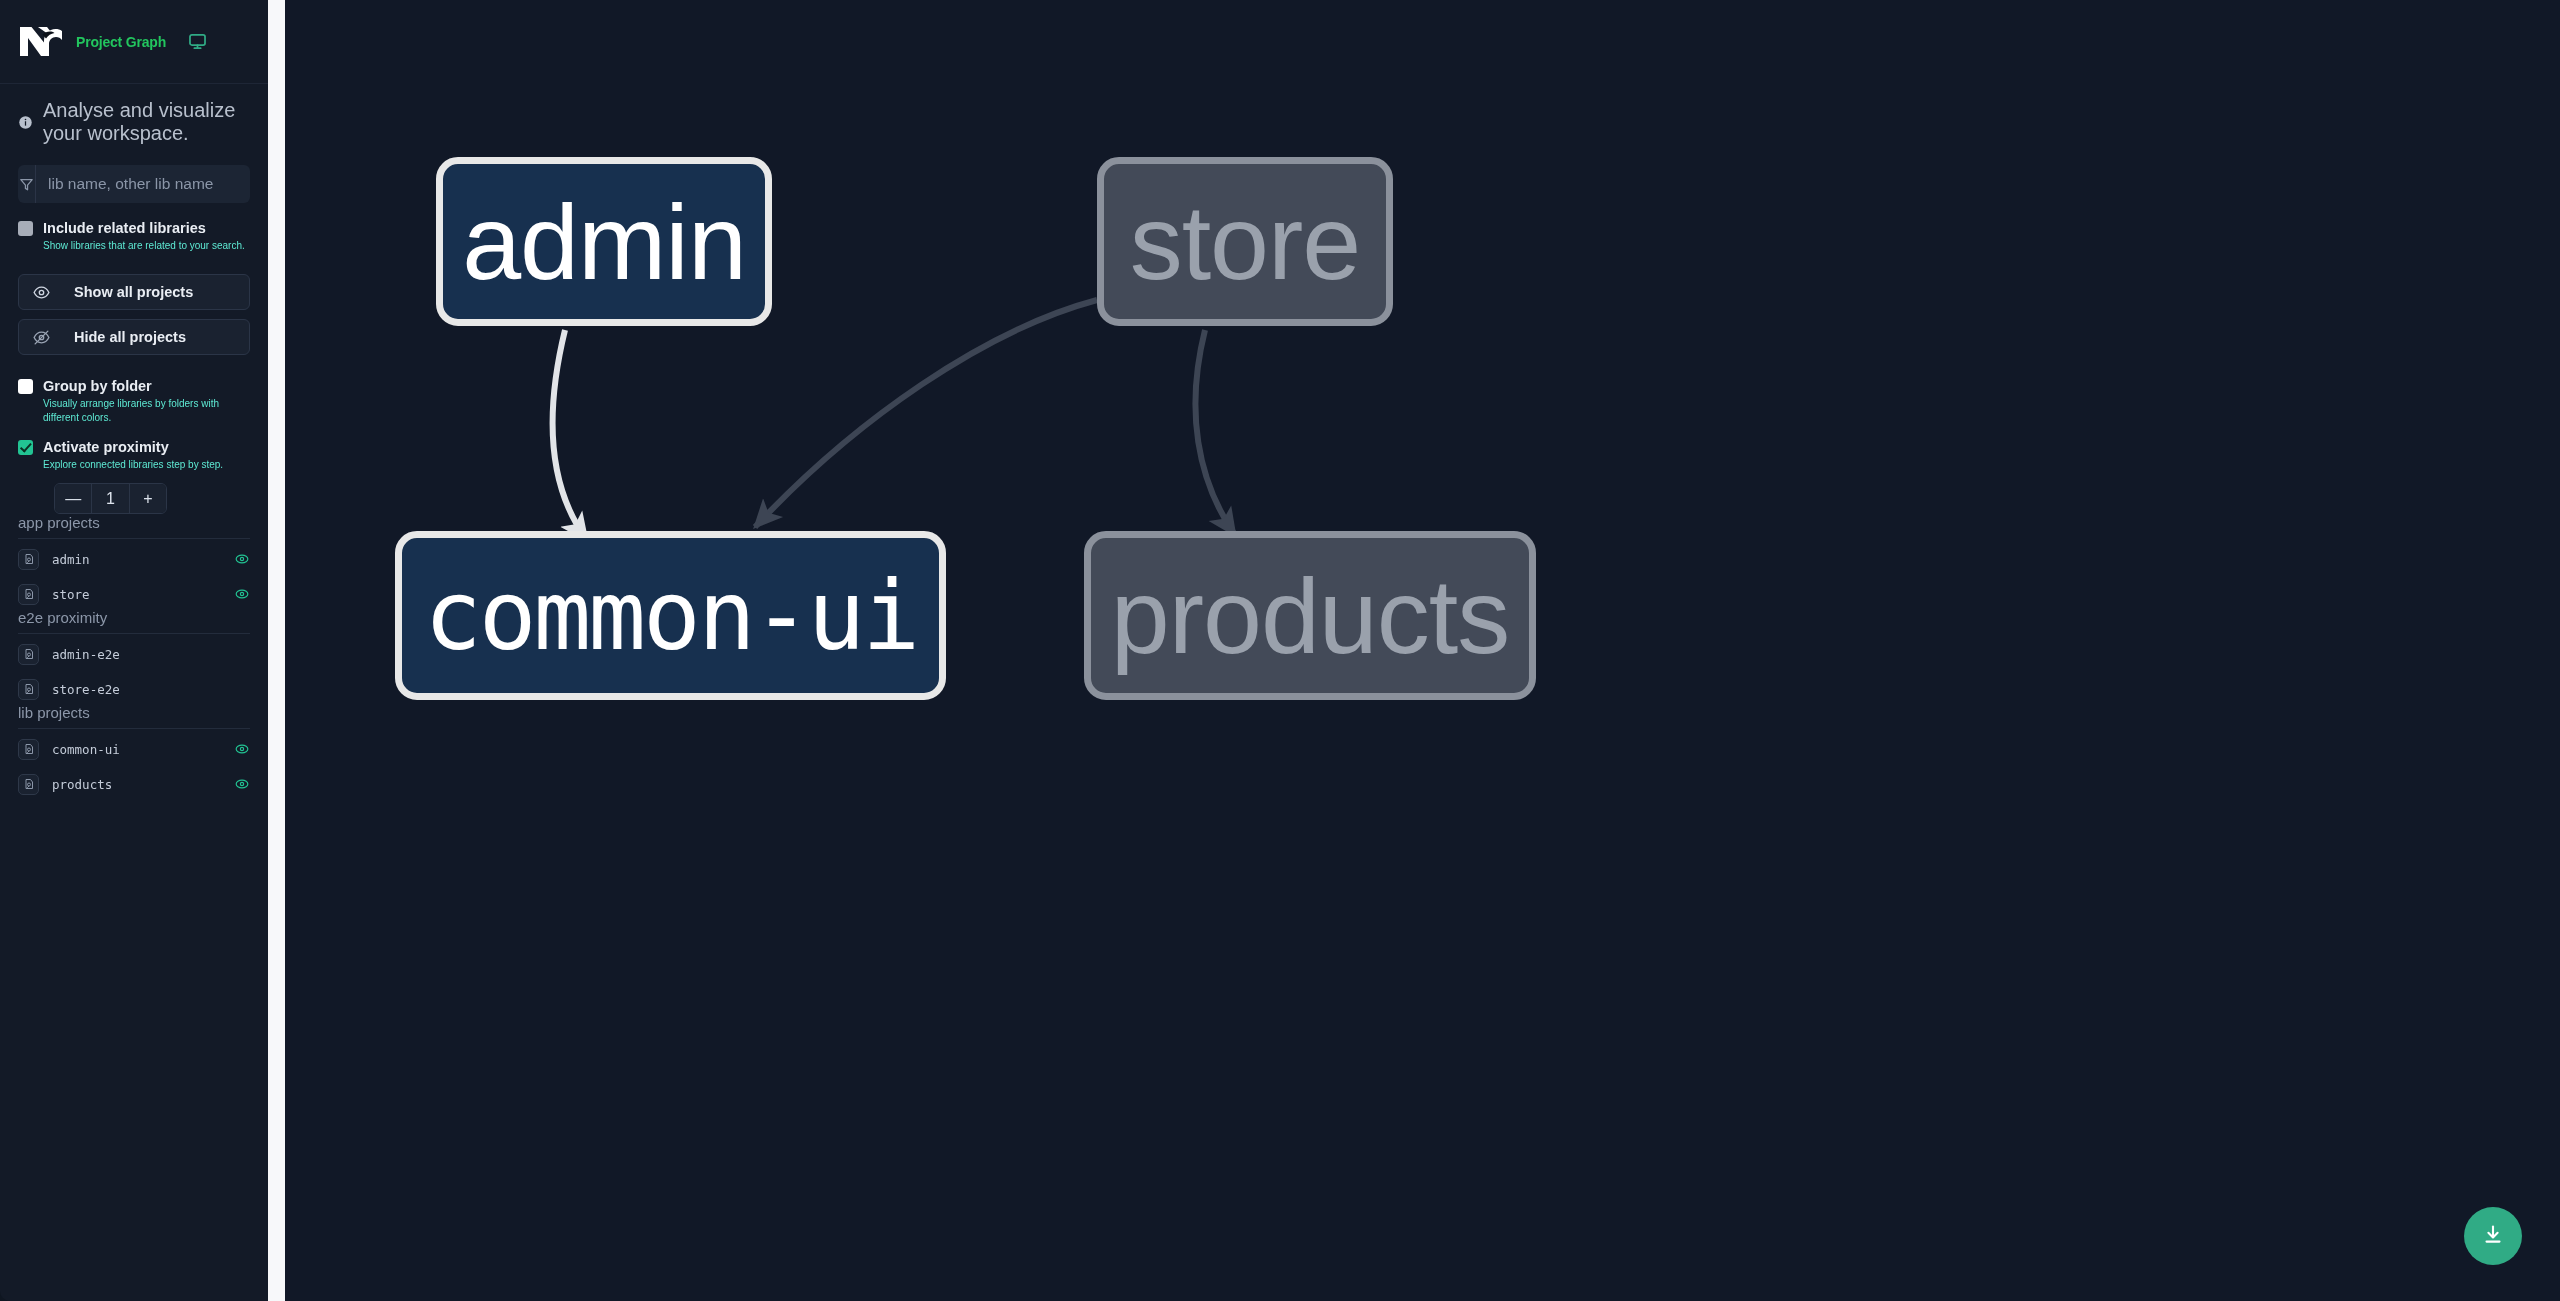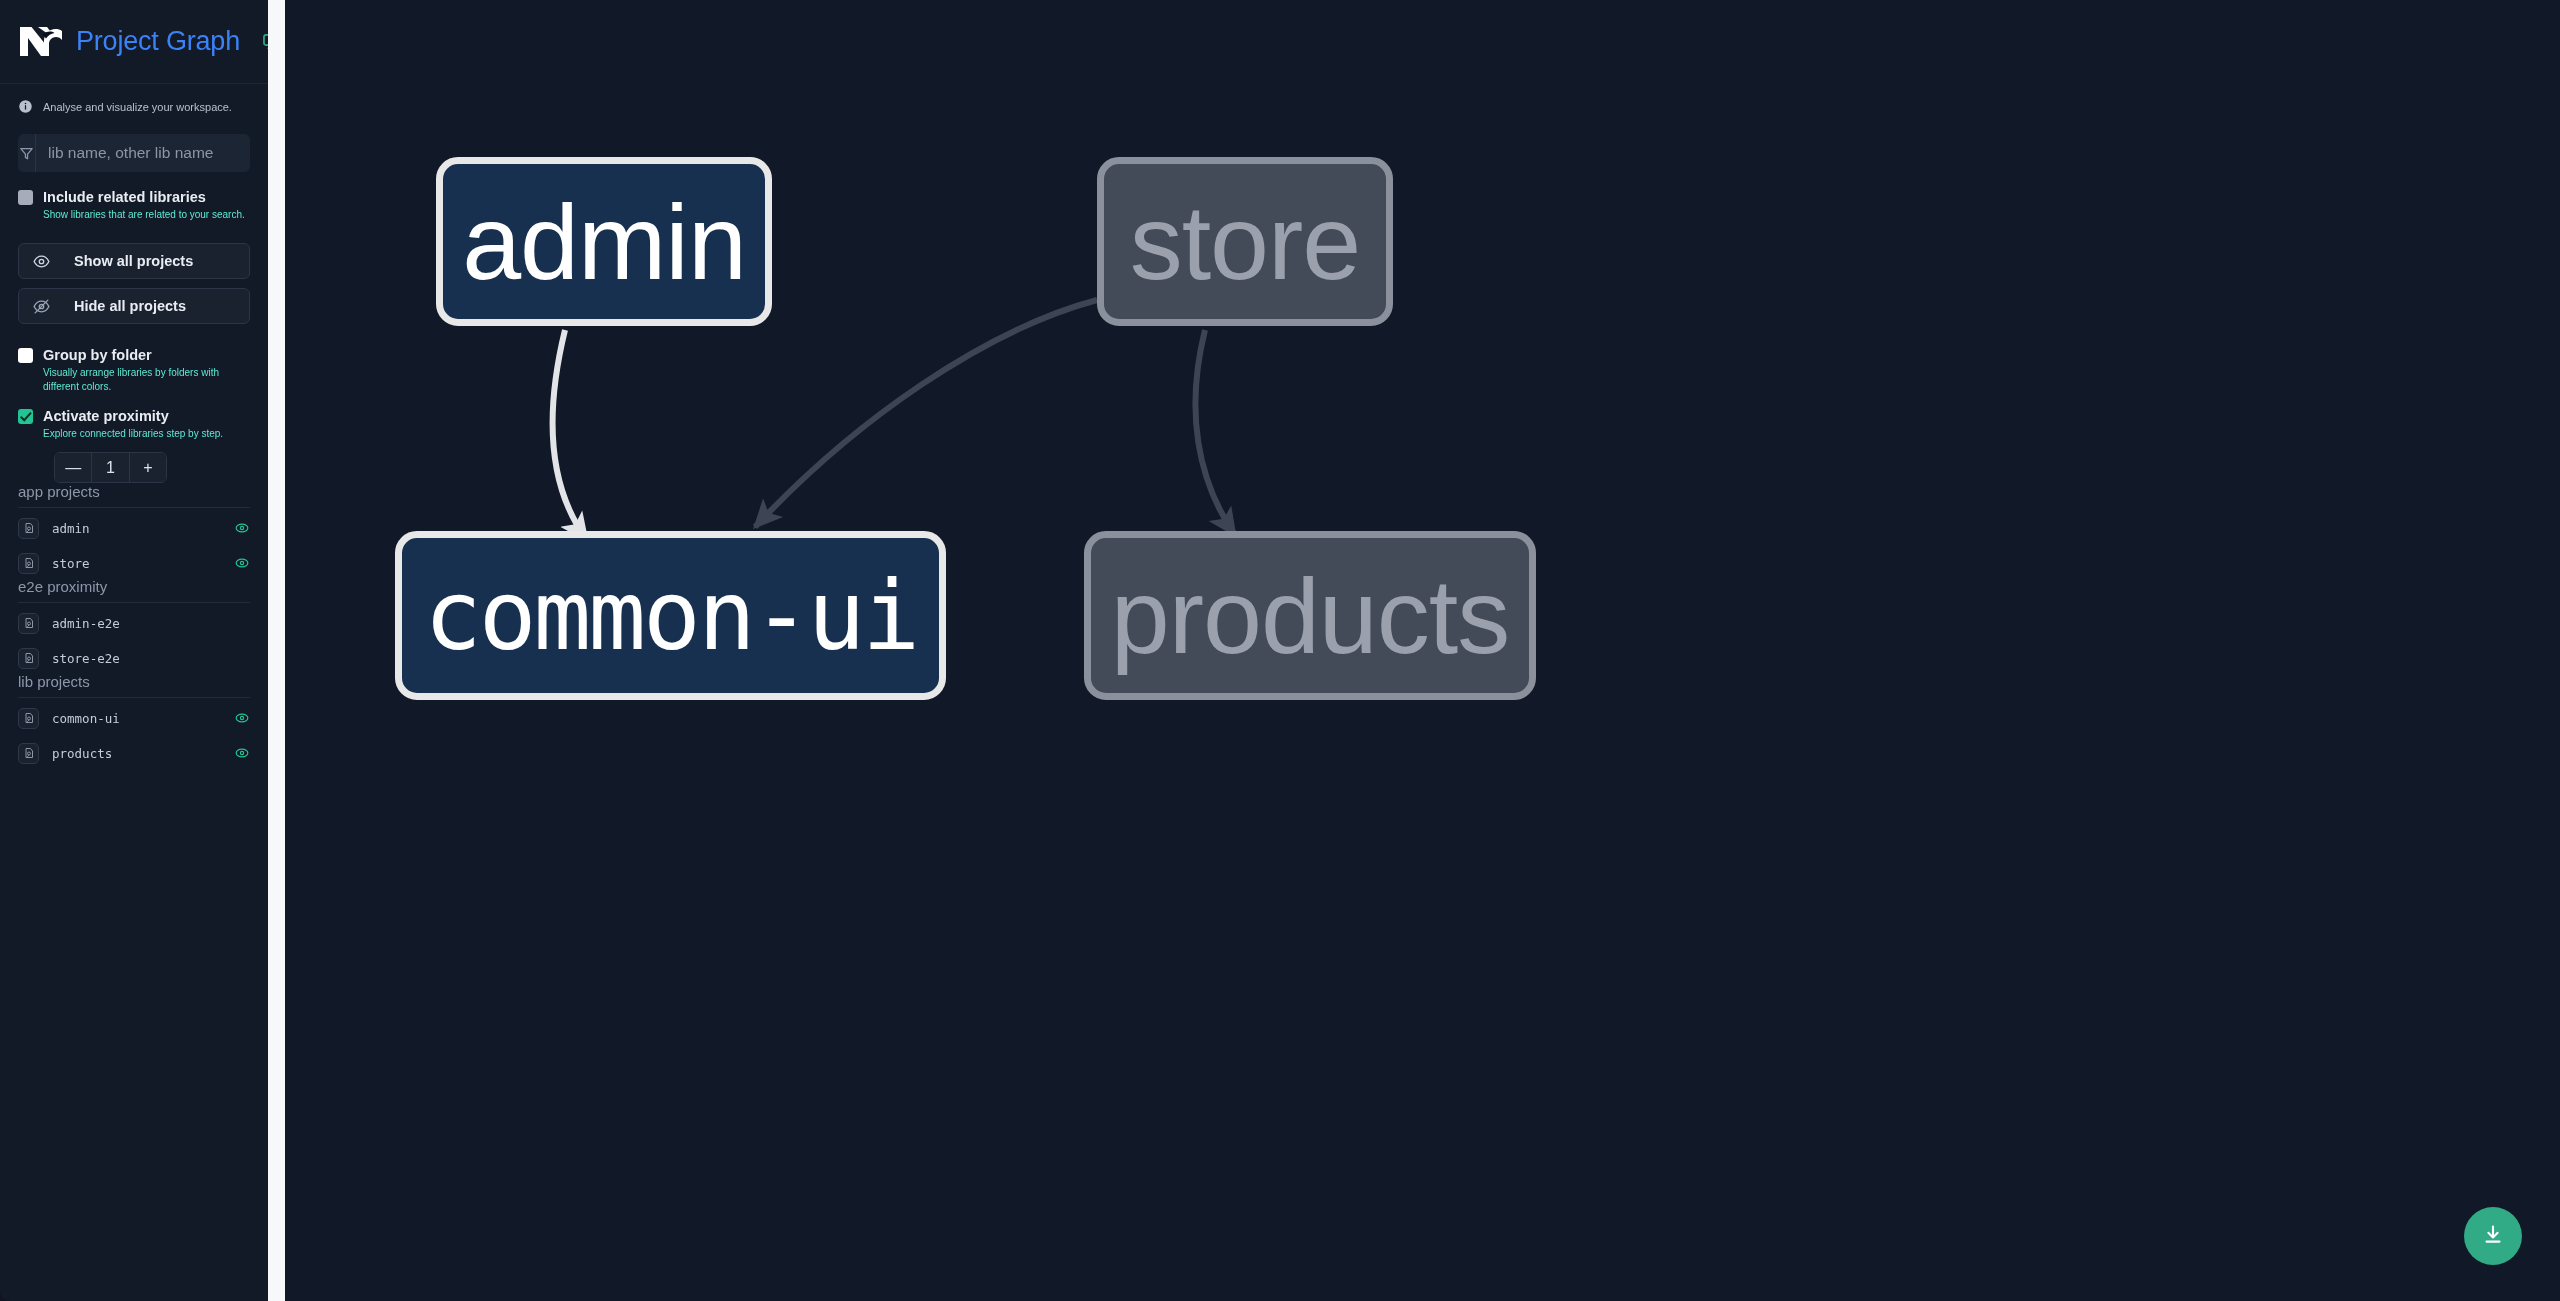--- a/index.html
+++ b/index.html
@@ -23,27 +23,27 @@
     overflow: hidden;
   }
   .sb-header {
     height: 84px; flex: 0 0 84px;
     display: flex; align-items: center;
     padding: 0 18px;
     border-bottom: 1px solid #1e2636;
     gap: 14px;
   }
   .nx-logo { width: 44px; height: 40px; flex: 0 0 44px; display:flex; align-items:center; justify-content:center;}
-  .sb-title { color: #3b82f6; font-size: 27px; font-weight: normal; letter-spacing: -0.2px; white-space: nowrap;}
+  .sb-title { color: #22c55e; font-size: 14px; font-weight: bold; letter-spacing: -0.2px; white-space: nowrap;}
   .monitor-ico { margin-left: 8px; display: flex; align-items: center; }
 
   .sb-desc {
     display: flex; align-items: center; gap: 9px;
     padding: 15px 18px 10px 18px;
-    color: #b8c0cd; font-size: 11px;
+    color: #b8c0cd; font-size: 20px;
   }
   .info-ico { flex: 0 0 16px; display:flex; }
 
   .sb-body { padding: 0 18px; flex: 1 1 auto; overflow: hidden; }
 
   .search-row {
     display: flex; align-items: stretch;
     background: #1b2troll; 
     background: #1c2534;
     border-radius: 6px;

